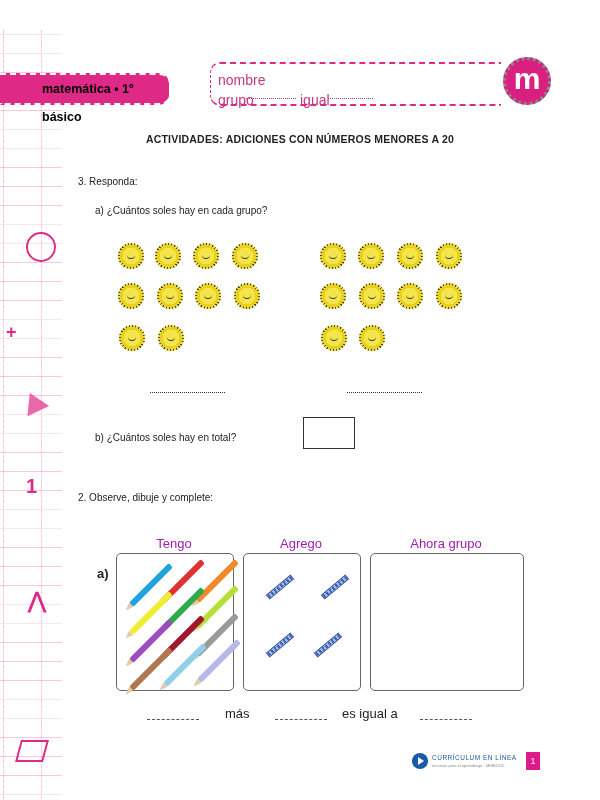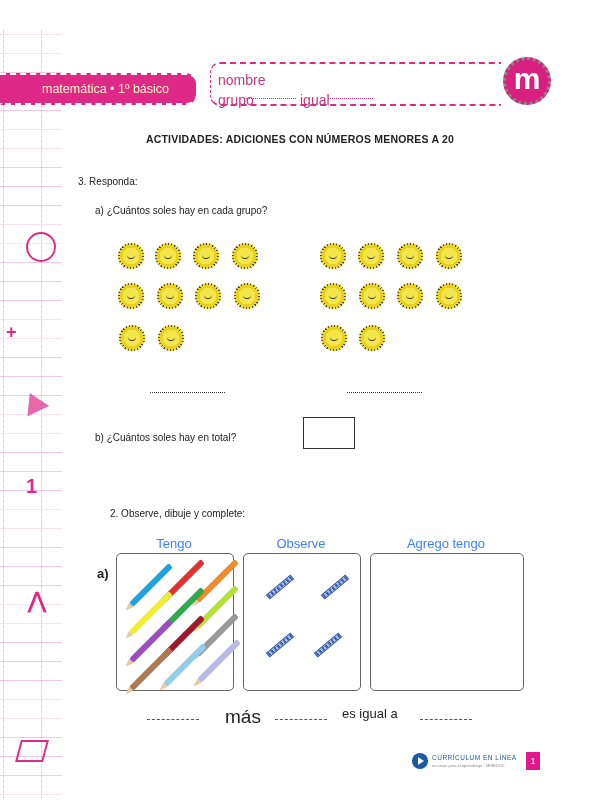--- a/index.html
+++ b/index.html
@@ -5,37 +5,37 @@
   html,body{margin:0;padding:0;}
   body{width:600px;height:800px;position:relative;background:#fff;overflow:hidden;font-family:"Liberation Sans",sans-serif;color:#222;}
   .grid{position:absolute;left:0;top:30px;width:62px;height:770px;
     background-image:
       repeating-linear-gradient(to right, rgba(226,58,140,0.35) 0 1px, transparent 1px 38px),
       repeating-linear-gradient(to bottom, rgba(226,58,140,0.35) 0 1px, transparent 1px 19px);
     background-position:3px 0, 0 4px;
     opacity:.8;}
   .grid:after{content:"";position:absolute;inset:0;
     background:repeating-linear-gradient(to bottom, transparent 0 3px, #fff 3px 5px);opacity:.5;}
-  .band{position:absolute;left:0;top:73px;width:196px;height:28px;background:#de2a86;
+  .band{position:absolute;left:0;top:73px;width:169px;height:28px;background:#de2a86;
     border-top:2px dashed #fff;border-bottom:2px dashed #fff;border-radius:0 10px 10px 0;
-    color:#fef9c3;font-size:12.5px;line-height:28px;}
+    color:#000000;font-size:12.5px;line-height:28px;font-weight:bold;}
   .band span{position:absolute;left:42px;}
   .header-box{position:absolute;left:210px;top:62px;width:290px;height:40px;border-top:2px dashed #de2a86;border-bottom:2px dashed #de2a86;border-left:1px dashed #de2a86;border-radius:10px 0 0 10px;}
   .hlabel{position:absolute;font-size:14px;color:#c2377f;}
   .dots{position:absolute;border-bottom:1px dotted #c2377f;height:8px;}
   .logo{position:absolute;left:503px;top:57px;width:42px;height:42px;border-radius:50%;background:#d91f7f;border:3px dotted #888;color:#fff;font-size:30px;font-weight:bold;text-align:center;line-height:38px;}
   .title{position:absolute;top:133px;left:0;width:600px;text-align:center;font-size:10.5px;font-weight:bold;letter-spacing:.2px;}
   .q{position:absolute;font-size:10px;}
   .sun{position:absolute;width:26px;height:26px;border-radius:50%;
     background:radial-gradient(circle,#f4e64a 0 45%,#e8d01f 46% 60%,transparent 61%),
       repeating-conic-gradient(#444 0 6deg,#f0dc30 6deg 15deg);}
   .sun:after{content:"";position:absolute;left:9px;top:9px;width:8px;height:6px;border-bottom:1.5px solid #333;border-radius:0 0 6px 6px;}
   .answer-dots{position:absolute;width:75px;border-bottom:1px dotted #333;height:1px;}
   .answer-box{position:absolute;left:303px;top:417px;width:50px;height:30px;border:1px solid #333;}
-  .col-head{position:absolute;font-size:13px;color:#3b82f6;text-align:center;}
+  .col-head{position:absolute;font-size:13px;color:#a21caf;text-align:center;}
   .panel{position:absolute;top:553px;height:136px;border:1.5px solid #666;border-radius:5px;background:#fff;}
   .pencil{position:absolute;width:56px;height:6px;border-radius:2px;transform:rotate(-45deg);}
   .pencil:before{content:"";position:absolute;left:-8px;top:0;border-right:8px solid #e8c9a0;border-top:3px solid transparent;border-bottom:3px solid transparent;}
   .mini{position:absolute;width:30px;height:4px;background:repeating-linear-gradient(to right,#3f63b5 0 2px,#9fb5e8 2px 4px);transform:rotate(-40deg);border:1px solid #2a4a90;}
   .blank{position:absolute;width:60px;border-bottom:1px dashed #555;height:1px;}
   .cl-logo{position:absolute;left:412px;top:753px;width:16px;height:16px;border-radius:50%;background:#1c5aa6;}
   .cl-logo:after{content:"";position:absolute;left:6px;top:4px;border-left:6px solid #fff;border-top:4px solid transparent;border-bottom:4px solid transparent;}
   .page-num{position:absolute;left:526px;top:752px;width:14px;height:18px;background:#e0198a;color:#fff;font-size:9px;text-align:center;line-height:18px;}
   .side-icon{position:absolute;color:#de2a86;font-weight:bold;}
 </style>
@@ -93,25 +93,25 @@
   <div class="sun" style="left:321px;top:325px"></div>
   <div class="sun" style="left:359px;top:325px"></div>
 </div>
 
 <div class="answer-dots" style="left:150px;top:391px;"></div>
 <div class="answer-dots" style="left:347px;top:391px;"></div>
 
 <div class="q" style="left:95px;top:432px;">b)   ¿Cuántos soles hay en total?</div>
 <div class="answer-box"></div>
 
-<div class="q" style="left:78px;top:508px;margin-left:32px;">2.   Observe, dibuje y complete:</div>
+<div class="q" style="left:78px;top:492px;">2.   Observe, dibuje y complete:</div>
 
 <div class="col-head" style="left:116px;top:536px;width:116px;">Tengo</div>
-<div class="col-head" style="left:243px;top:536px;width:116px;">Observe</div>
-<div class="col-head" style="left:370px;top:536px;width:152px;">Agrego tengo</div>
+<div class="col-head" style="left:243px;top:536px;width:116px;">Agrego</div>
+<div class="col-head" style="left:370px;top:536px;width:152px;">Ahora grupo</div>
 
 <div class="q" style="left:97px;top:566px;font-size:13px;font-weight:bold;">a)</div>
 
 <div class="panel" style="left:116px;width:116px;">
   <div class="pencil" style="left:6px;top:28px;background:#1fa3dc"></div>
   <div class="pencil" style="left:38px;top:24px;background:#e03030"></div>
   <div class="pencil" style="left:72px;top:24px;background:#f08a2a"></div>
   <div class="pencil" style="left:6px;top:56px;background:#f0ee30"></div>
   <div class="pencil" style="left:38px;top:52px;background:#2faa4a"></div>
   <div class="pencil" style="left:72px;top:50px;background:#b5e03a"></div>
@@ -126,21 +126,21 @@
 <div class="panel" style="left:243px;width:116px;">
   <div class="mini" style="left:20px;top:30px"></div>
   <div class="mini" style="left:75px;top:30px"></div>
   <div class="mini" style="left:20px;top:88px"></div>
   <div class="mini" style="left:68px;top:88px"></div>
 </div>
 
 <div class="panel" style="left:370px;width:152px;"></div>
 
 <div class="blank" style="left:147px;top:718px;width:52px;"></div>
-<div class="q" style="left:225px;top:706px;font-size:19px;">más</div>
+<div class="q" style="left:225px;top:706px;font-size:13px;">más</div>
 <div class="blank" style="left:275px;top:718px;width:52px;"></div>
 <div class="q" style="left:342px;top:706px;font-size:13px;">es igual a</div>
 <div class="blank" style="left:420px;top:718px;width:52px;"></div>
 
 <div class="cl-logo"></div>
 <div class="q" style="left:432px;top:754px;font-size:6.5px;color:#1c5aa6;letter-spacing:.5px;">CURRÍCULUM EN LÍNEA</div>
 <div class="q" style="left:432px;top:763px;font-size:4px;color:#888;">recursos para el aprendizaje · MINEDUC</div>
 <div class="page-num">1</div>
 
 </body></html>

